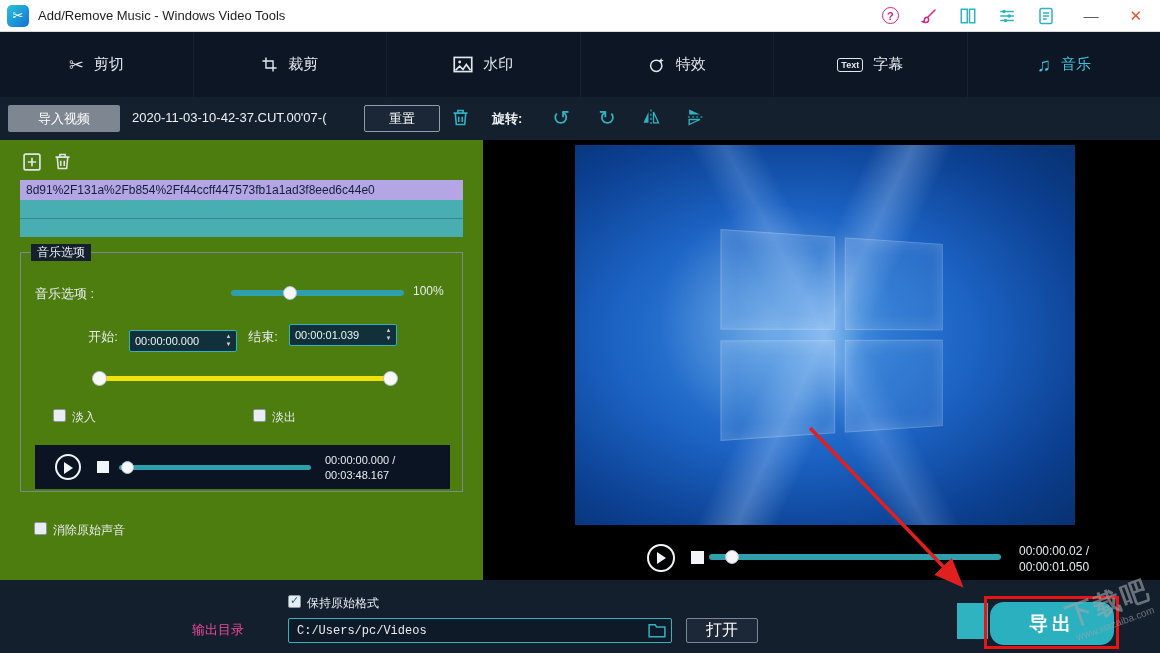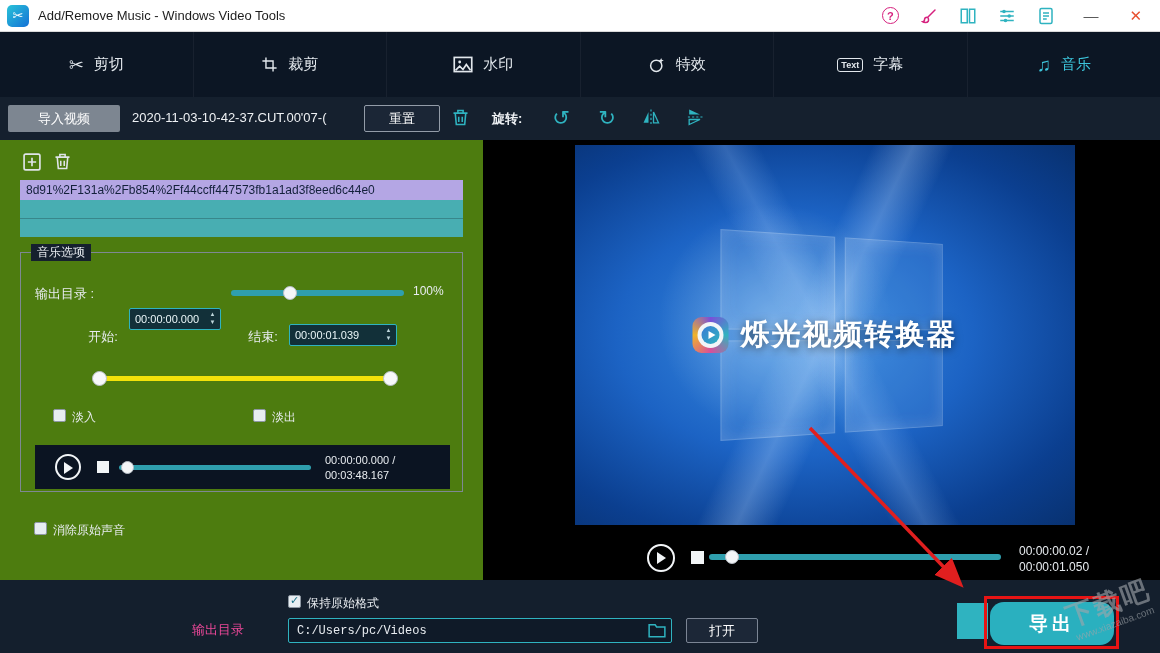--- a/index.html
+++ b/index.html
@@ -85,21 +85,21 @@
   .cap-text{color:#fff;font-size:29px;font-weight:bold;text-shadow:0 2px 8px rgba(0,0,0,.55);letter-spacing:2px}
   .video-controls{position:absolute;left:0;right:0;top:397px;height:43px}
   .vc-time{position:absolute;left:536px;top:7px;color:#e8ecf0;font-size:12px;line-height:1.3;white-space:nowrap}
 
   
   .bottom{position:absolute;top:580px;left:0;right:0;height:73px;background:#141f2d}
   .out-label{position:absolute;left:192px;top:41px;color:#ec4899;font-size:13px}
   .dir-input{position:absolute;left:288px;top:38px;width:384px;height:25px;background:#0f1a28;border:1px solid #2fb3c0;border-radius:2px}
   .dir-input input{position:absolute;inset:0;width:100%;height:100%;background:transparent;border:none;outline:none;color:#e8ecf0;font-size:12px;padding:0 28px 0 8px;font-family:Liberation Mono, monospace}
   .folder-ico{position:absolute;right:5px;top:3px;cursor:pointer}
-  .btn-open{position:absolute;left:686px;top:38px;width:72px;height:25px;background:#1c2737;border:1px solid #7b8594;border-radius:2px;color:#fff;font-size:13px;cursor:pointer}
+  .btn-open{position:absolute;left:686px;top:38px;width:72px;height:25px;background:#1c2737;border:1px solid #7b8594;border-radius:2px;color:#fff;font-size:16px;cursor:pointer}
   .accent-rect{position:absolute;left:957px;top:23px;width:31px;height:36px;background:#2fb3c0;cursor:pointer}
   .btn-export{position:absolute;left:990px;top:22px;width:124px;height:43px;background:#2ab0bf;border:none;border-radius:14px;color:#fff;font-size:19px;font-weight:bold;letter-spacing:4px;cursor:pointer}
   .red-box{position:absolute;left:984px;top:16px;width:135px;height:53px;border:3px solid #e81414;pointer-events:none;z-index:39}
 
   
   .annot{position:absolute;inset:0;z-index:40;pointer-events:none}
   .watermark{position:absolute;left:1066px;top:585px;transform:rotate(-20deg);z-index:45;color:rgba(160,165,170,.62);text-align:center;pointer-events:none}
   .watermark .wm1{font-size:27px;font-weight:bold;letter-spacing:2px}
   .watermark .wm2{font-size:10px;margin-top:-2px}
   svg.sico{display:block}
@@ -234,28 +234,28 @@
     </span>
 
     <div class="track-item">8d91%2F131a%2Fb854%2Ff44ccff447573fb1a1ad3f8eed6c44e0</div>
     <div class="waveform">
         <div class="mid"></div>
       </div>
 
     <div class="groupbox">
       <span class="legend">音乐选项</span>
 
-      <span class="g-label" style="left:14px;top:32px">输出目录 :</span>
+      <span class="g-label" style="left:14px;top:32px">音乐选项 :</span>
       <div class="slider-track" style="left:210px;top:37px;width:173px;height:6px">
         <span class="thumb" style="left:52px"></span>
       </div>
       <span class="g-label" style="left:392px;top:31px;font-size:12px">100%</span>
 
       <span class="g-label" style="left:60px;top:75px;width:44px;text-align:center">开始:</span>
-      <div class="spin-input" style="left:108px;top:55px;width:92px">
+      <div class="spin-input" style="left:108px;top:77px;width:108px">
         <input value="00:00:00.000" style="">
         <span class="spinner"></span>
       </div>
       <span class="g-label" style="left:222px;top:75px;width:40px;text-align:center">结束:</span>
       <div class="spin-input" style="left:268px;top:71px;width:108px">
         <input value="00:00:01.039" style="">
         <span class="spinner"></span>
       </div>
 
       <div class="yellow-track" style="left:78px;top:123px;width:292px;height:5px">
@@ -286,30 +286,20 @@
   </div>
 
   <div class="video-zone">
     <div class="video-frame">
       <div class="win-logo">
           <div></div>
           <div></div>
           <div></div>
           <div></div>
         </div>
-      <div class="caption">
-        <span class="cap-ico">
-            <span class="ring">
-              <span class="core">
-                <span class="tri"></span>
-              </span>
-            </span>
-          </span>
-        <span class="cap-text">烁光视频转换器</span>
-      </div>
     </div>
     <div class="video-controls">
       <span class="playbtn" style="left:164px;top:7px;width:28px;height:28px"></span>
       <span class="stopbtn" style="left:208px;top:14px;width:13px;height:13px"></span>
       <div class="slider-track" style="left:226px;top:17px;width:292px;height:6px">
         <span class="thumb" style="left:16px"></span>
       </div>
       <div class="vc-time">
         <div>00:00:00.02 /</div>
         <div>00:00:01.050</div>

